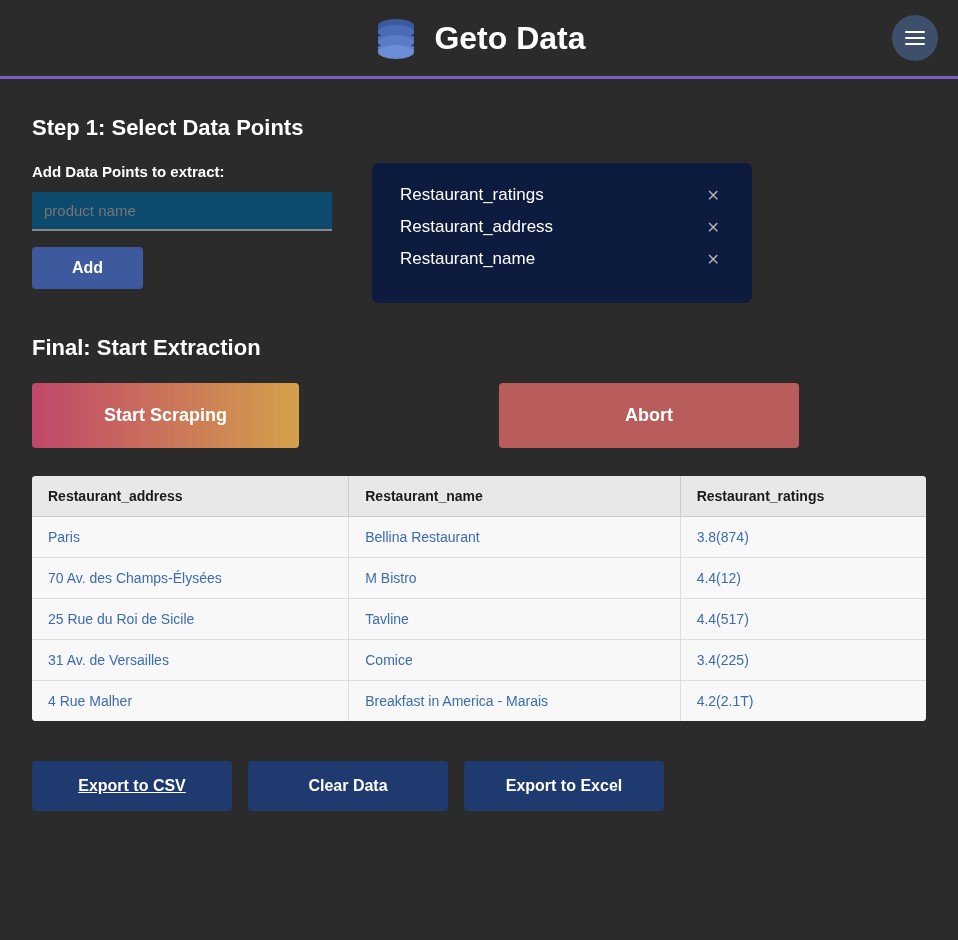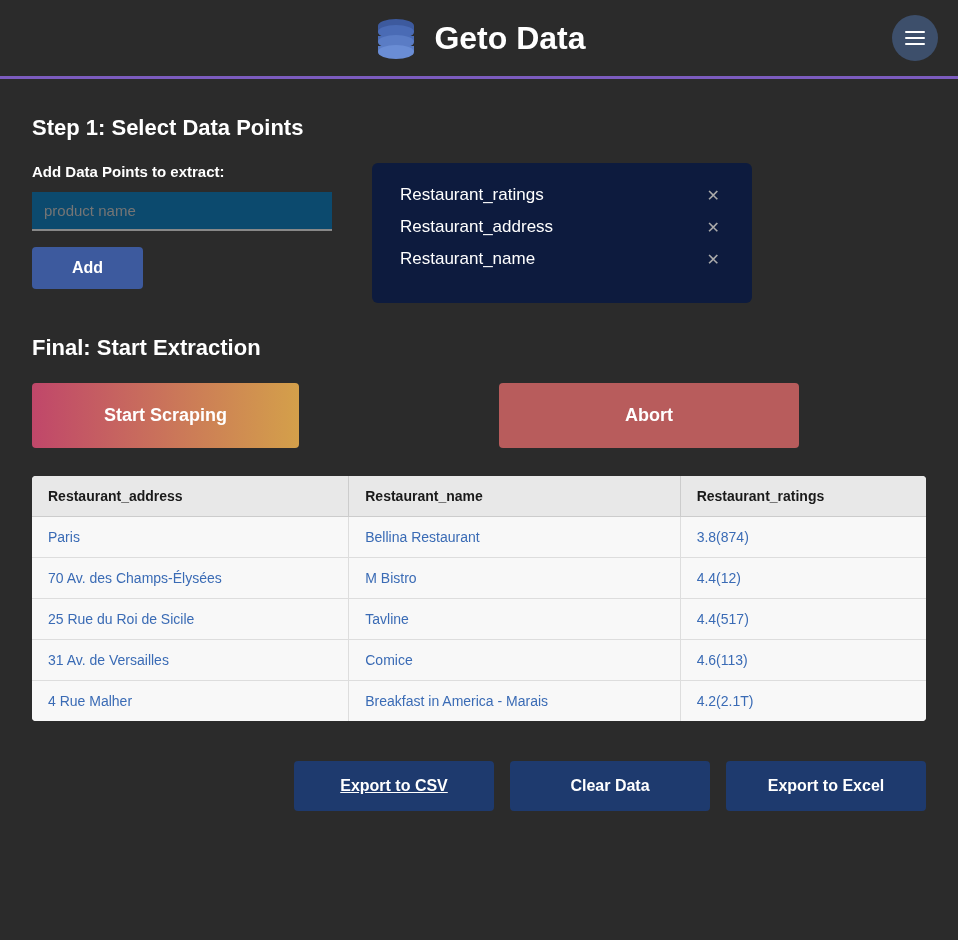--- a/index.html
+++ b/index.html
@@ -219,21 +219,21 @@
       background: #999;
       border-radius: 4px;
     }
 
     
     .footer-buttons {
       display: flex;
       gap: 0;
       background: #2b2b2b;
       padding: 20px 32px;
-      justify-content: flex-end;
+      justify-content: flex-start;
       gap: 16px;
     }
     .footer-btn {
       background: #1e3a6e;
       color: #ffffff;
       border: none;
       font-size: 16px;
       font-weight: 600;
       padding: 16px 0;
       width: 200px;
@@ -321,21 +321,21 @@
             <td>4.4(12)</td>
           </tr>
           <tr>
             <td>25 Rue du Roi de Sicile</td>
             <td>Tavline</td>
             <td>4.4(517)</td>
           </tr>
           <tr>
             <td>31 Av. de Versailles</td>
             <td>Comice</td>
-            <td>4.6(113)</td>
+            <td>3.4(225)</td>
           </tr>
           <tr>
             <td>4 Rue Malher</td>
             <td>Breakfast in America - Marais</td>
             <td>4.2(2.1T)</td>
           </tr>
         </tbody>
     </table>
   </div>
 </div>

